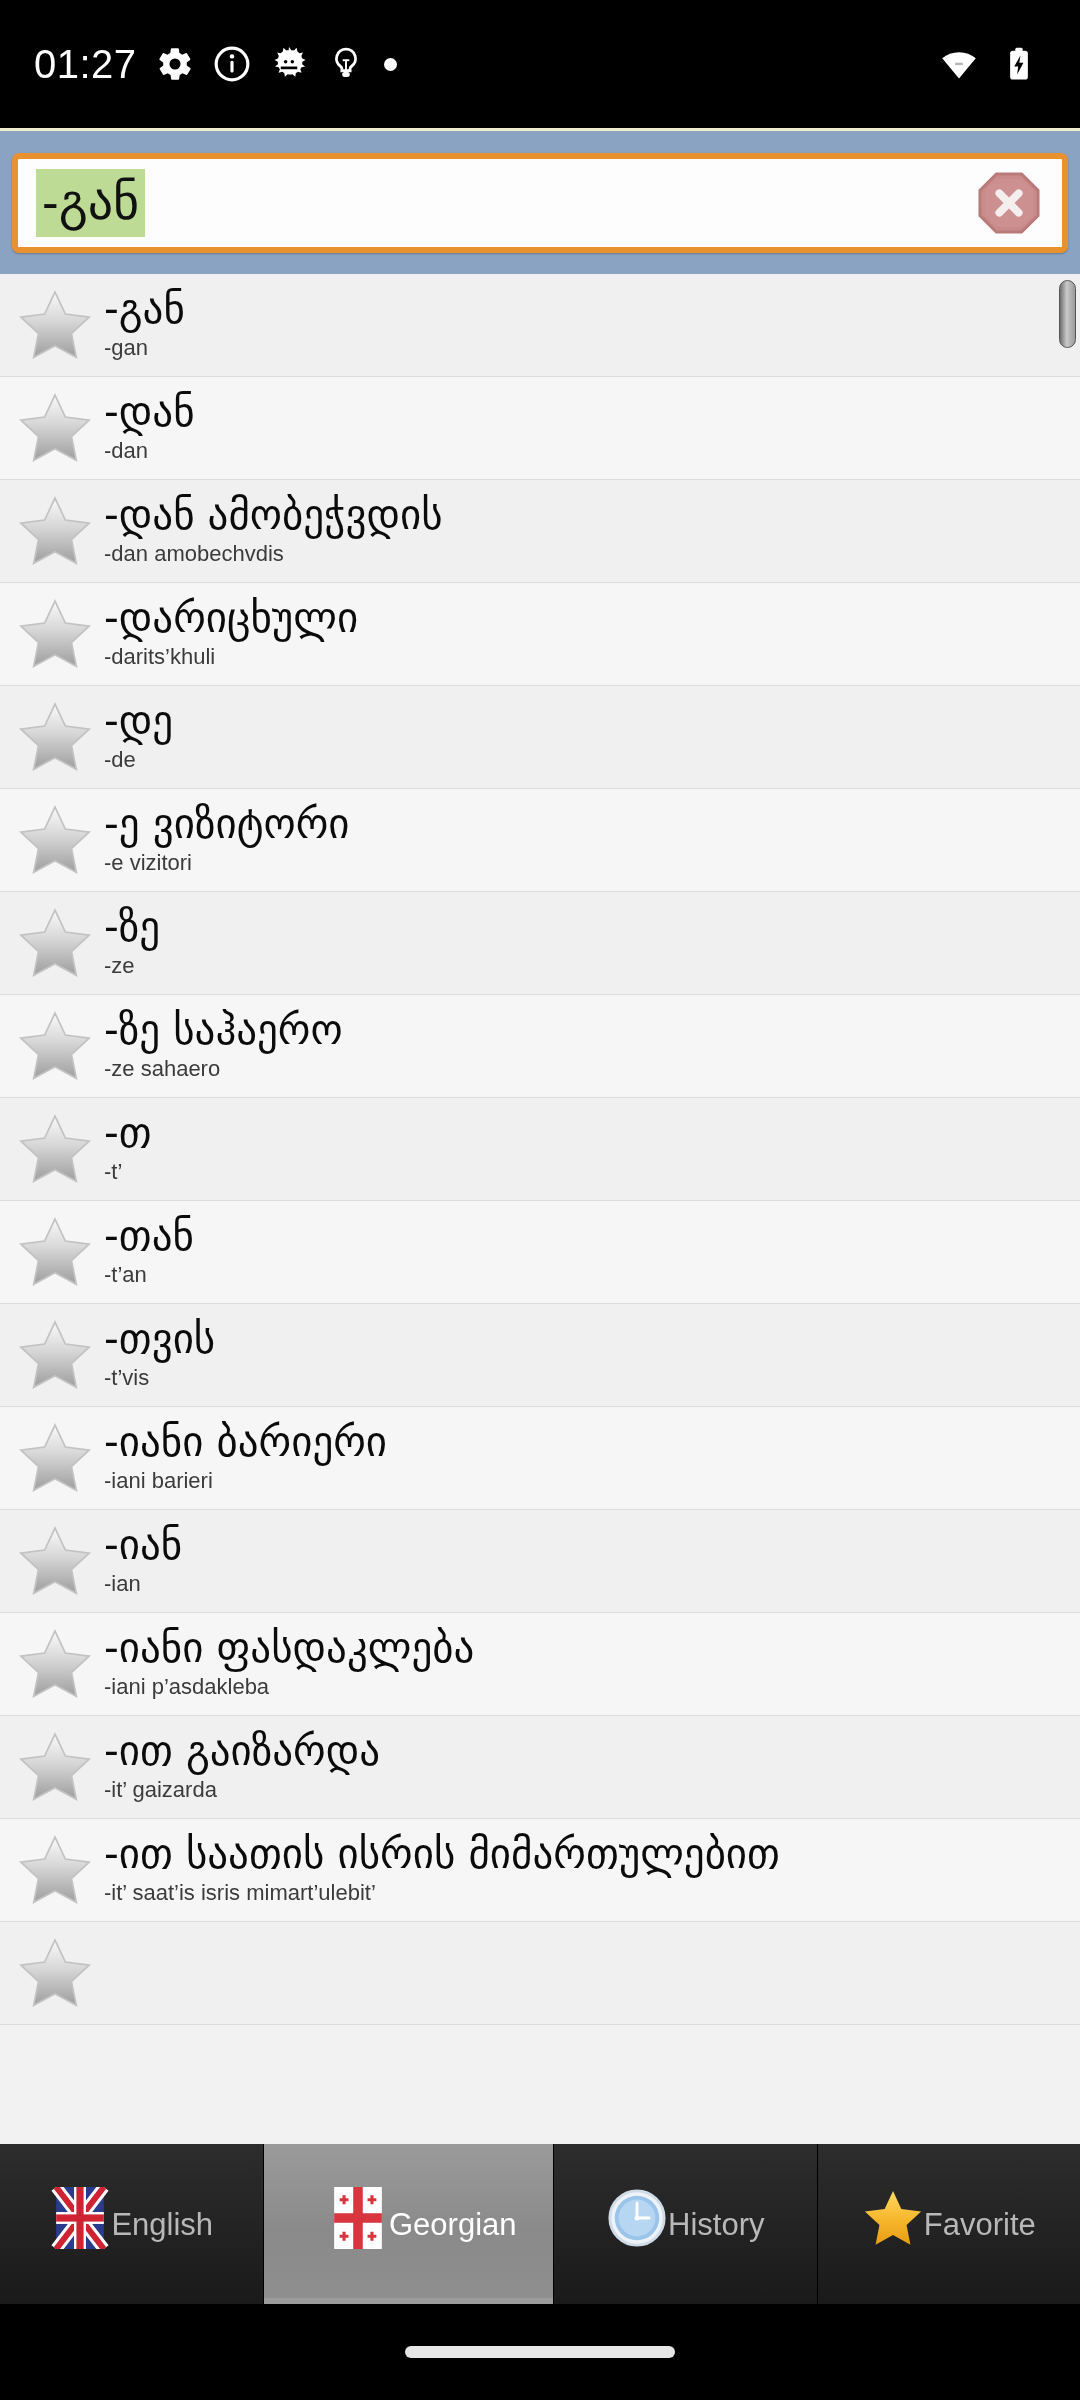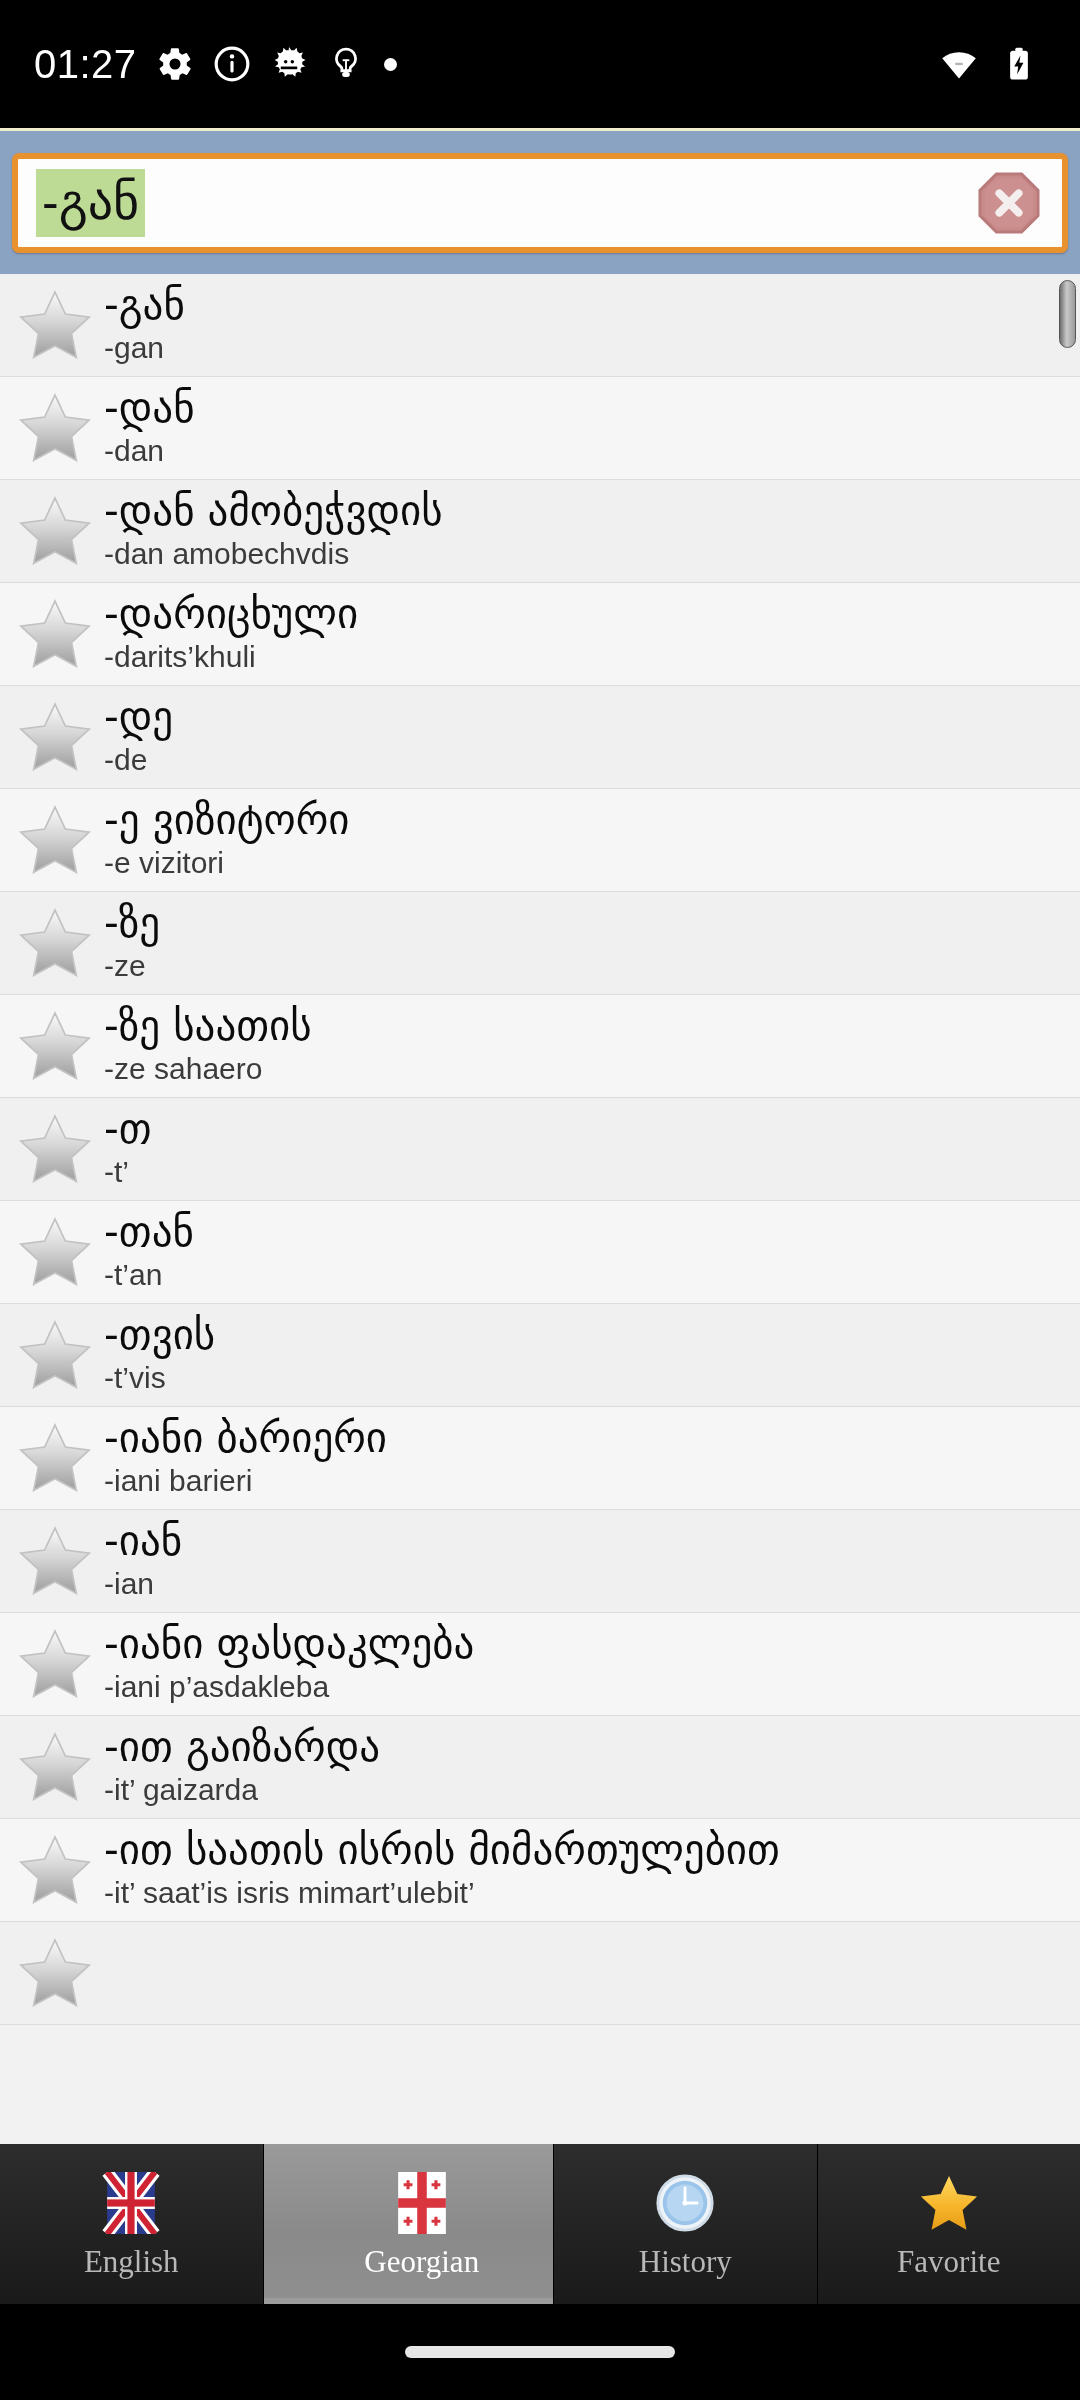--- a/index.html
+++ b/index.html
@@ -67,44 +67,43 @@
   .row:nth-child(even) { background:#f6f6f6; }
 
   .star { width:78px; height:78px; flex:0 0 78px; display:block; }
   .row-texts { margin-left:10px; display:flex; flex-direction:column; justify-content:center; }
   .row-main {
     font-size:41px; color:#0b0b0b; line-height:1.04;
     font-family:"DejaVu Sans", sans-serif;
     white-space:nowrap;
   }
   .row-sub {
-    font-size:30px; color:#3b3b3b; line-height:1.2; margin-top:4px;
+    font-size:22px; color:#3b3b3b; line-height:1.2; margin-top:4px;
     white-space:nowrap;
   }
 
   
   .scroll-thumb {
     position:absolute; right:4px; top:6px;
     width:17px; height:68px; border-radius:9px;
     background:linear-gradient(90deg,#6f6f6f 0%,#c9c9c9 45%,#9a9a9a 100%);
     border:1px solid #555;
   }
 
   
   .tabbar {
     position:absolute; left:0; bottom:96px; width:1080px; height:160px;
     display:flex; background:#1f1f1f;
   }
   .tab {
     flex:1; position:relative;
-    display:flex; flex-direction:column; align-items:center; justify-content:center;
+    display:flex; flex-direction:row; align-items:center; justify-content:center;
     background:linear-gradient(180deg,#2d2d2d 0%,#1a1a1a 100%);
     border-right:1px solid #000;
     cursor:pointer;
-    font-family:Liberation Serif, serif;
   }
   .tab:last-child { border-right:none; }
   .tab.selected {
     background:linear-gradient(180deg,#9a9a9a 0%,#8a8a8a 55%,#8f8f8f 100%);
     padding-left:27px;
   }
   .tab-icon { width:62px; height:62px; display:block; margin-bottom:12px; }
   .tab-label { font-size:31px; color:#b8b8b8; line-height:1; }
   .tab.selected .tab-label { color:#ffffff; }
   .tab-underline {
@@ -296,21 +295,21 @@
     <defs>
       <linearGradient id="sg" x1="0" y1="0" x2="0" y2="1">
         <stop offset="0%" stop-color="#fafafa"></stop>
         <stop offset="45%" stop-color="#d6d6d6"></stop>
         <stop offset="100%" stop-color="#9e9e9e"></stop>
       </linearGradient>
     </defs>
     <path d="M32 5 L40.5 23 L60 25.5 L45.5 39 L49.5 58.5 L32 49 L14.5 58.5 L18.5 39 L4 25.5 L23.5 23 Z" fill="url(#sg)" stroke="#c2c2c2" stroke-width="1.4"></path>
   </svg>
 <div class="row-texts">
-            <div class="row-main">-ზე საათის</div>
+            <div class="row-main">-ზე საჰაერო</div>
             <div class="row-sub">-ze sahaero</div>
           </div>
         </div>
         <div class="row">
   <svg class="star" viewBox="0 0 64 64">
     <defs>
       <linearGradient id="sg" x1="0" y1="0" x2="0" y2="1">
         <stop offset="0%" stop-color="#fafafa"></stop>
         <stop offset="45%" stop-color="#d6d6d6"></stop>
         <stop offset="100%" stop-color="#9e9e9e"></stop>

